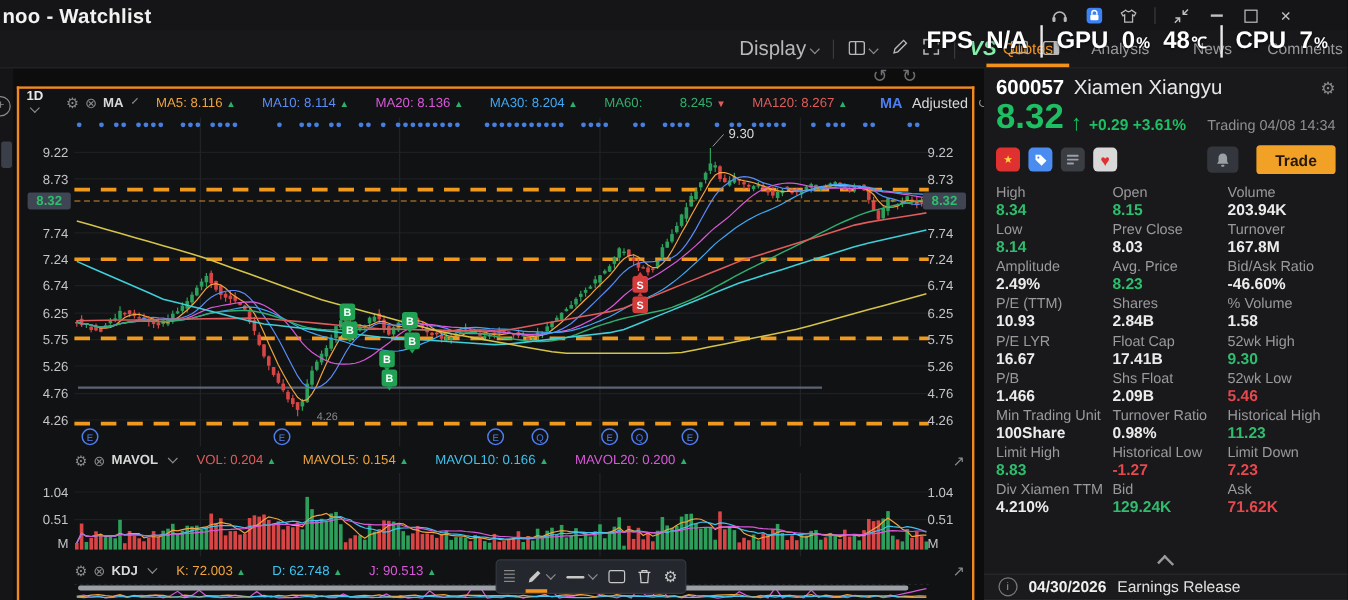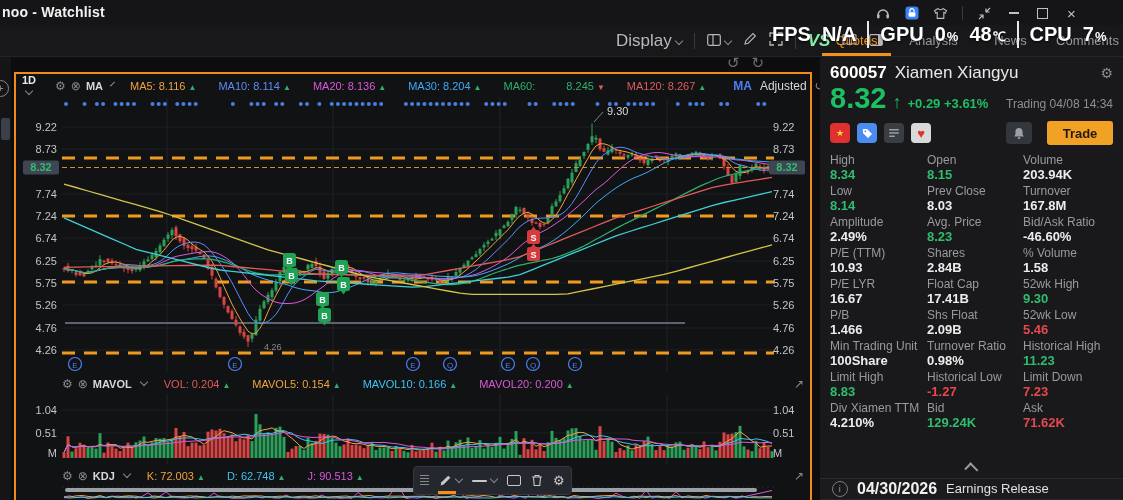--- a/index.html
+++ b/index.html
@@ -1,20 +1,20 @@
 <!DOCTYPE html>
 <html><head>
 <meta charset="utf-8">
 <style>
   html,body{margin:0;padding:0;}
   body{width:1123px;height:500px;overflow:hidden;position:relative;background:#0d0d0e;
        font-family:"Liberation Sans",sans-serif;color:#ddd;-webkit-font-smoothing:antialiased;}
   
   .titlebar{position:absolute;left:0;top:0;width:100%;height:25px;background:#151517;z-index:40;}
-  .win-title{position:absolute;left:2px;top:4px;font-size:14px;font-weight:bold;color:#f2f2f2;letter-spacing:.2px;}
+  .win-title{position:absolute;left:2px;top:4px;font-size:17px;font-weight:bold;color:#f2f2f2;letter-spacing:.2px;}
   .tb-icons{position:absolute;right:44px;top:5px;display:flex;gap:14px;align-items:center;height:16px;}
   .tb-sep{width:1px;height:14px;background:#3a3a3e;}
   .ic{display:inline-flex;align-items:center;justify-content:center;width:15px;height:15px;color:#b8b8b8;}
   .min-glyph{width:10px;height:2px;background:#c0c0c0;display:inline-block;}
   .max-glyph{width:9px;height:9px;border:1.5px solid #c0c0c0;display:inline-block;}
   .close-glyph{font-size:15px;color:#c0c0c0;line-height:1;}
   
   .toolbar{position:absolute;left:0;top:25px;width:100%;height:31px;background:#18181a;border-bottom:1px solid #242428;z-index:30;}
   .tool-cluster{position:absolute;left:616px;top:0;height:31px;display:flex;align-items:center;gap:12px;color:#b8b8b8;font-size:17px;}
   .tsep{width:1px;height:16px;background:#3a3a3e;}
@@ -85,21 +85,21 @@
   .qgrid{display:grid;grid-template-columns:97px 96px 1fr;padding:2px 10px 0;flex:0 0 auto;}
   .qcell{height:31px;overflow:hidden;}
   .qlabel{font-size:12px;color:#9a9a9e;line-height:14px;white-space:nowrap;}
   .qval{font-size:13px;font-weight:bold;line-height:15px;white-space:nowrap;display:flex;align-items:center;gap:4px;}
   .c-g{color:#2fbd6e;}.c-r{color:#e5484d;}.c-w{color:#ececec;}
   .info-circ{width:12px;height:12px;border:1px solid #7a7a7e;border-radius:50%;color:#9a9a9e;font-size:8px;
              display:inline-flex;align-items:center;justify-content:center;font-weight:normal;letter-spacing:.5px;}
   .collapse-chevron{align-self:center;width:9px;height:9px;border-left:2px solid #9a9a9e;border-top:2px solid #9a9a9e;
                     transform:rotate(45deg);margin:2px 0 4px;}
   .earnings{border-top:1px solid #2a2a2e;background:#1b1b1d;height:28px;display:flex;align-items:center;gap:9px;padding:0 12px;}
-  .earn-date{font-size:16px;font-weight:bold;color:#f0f0f0;}
+  .earn-date{font-size:13px;font-weight:bold;color:#f0f0f0;}
   .earn-label{font-size:13px;color:#e0e0e0;}
   .q-bottom-strip{border-top:1px solid #252528;background:#101012;flex:1;}
   .gap-col{position:absolute;left:812px;top:56px;width:8px;height:444px;background:#0d0d0e;}
 </style>
 </head>
 <body>
 
 <div class="titlebar">
   <span class="win-title">noo - Watchlist</span>
   <div class="tb-icons">

